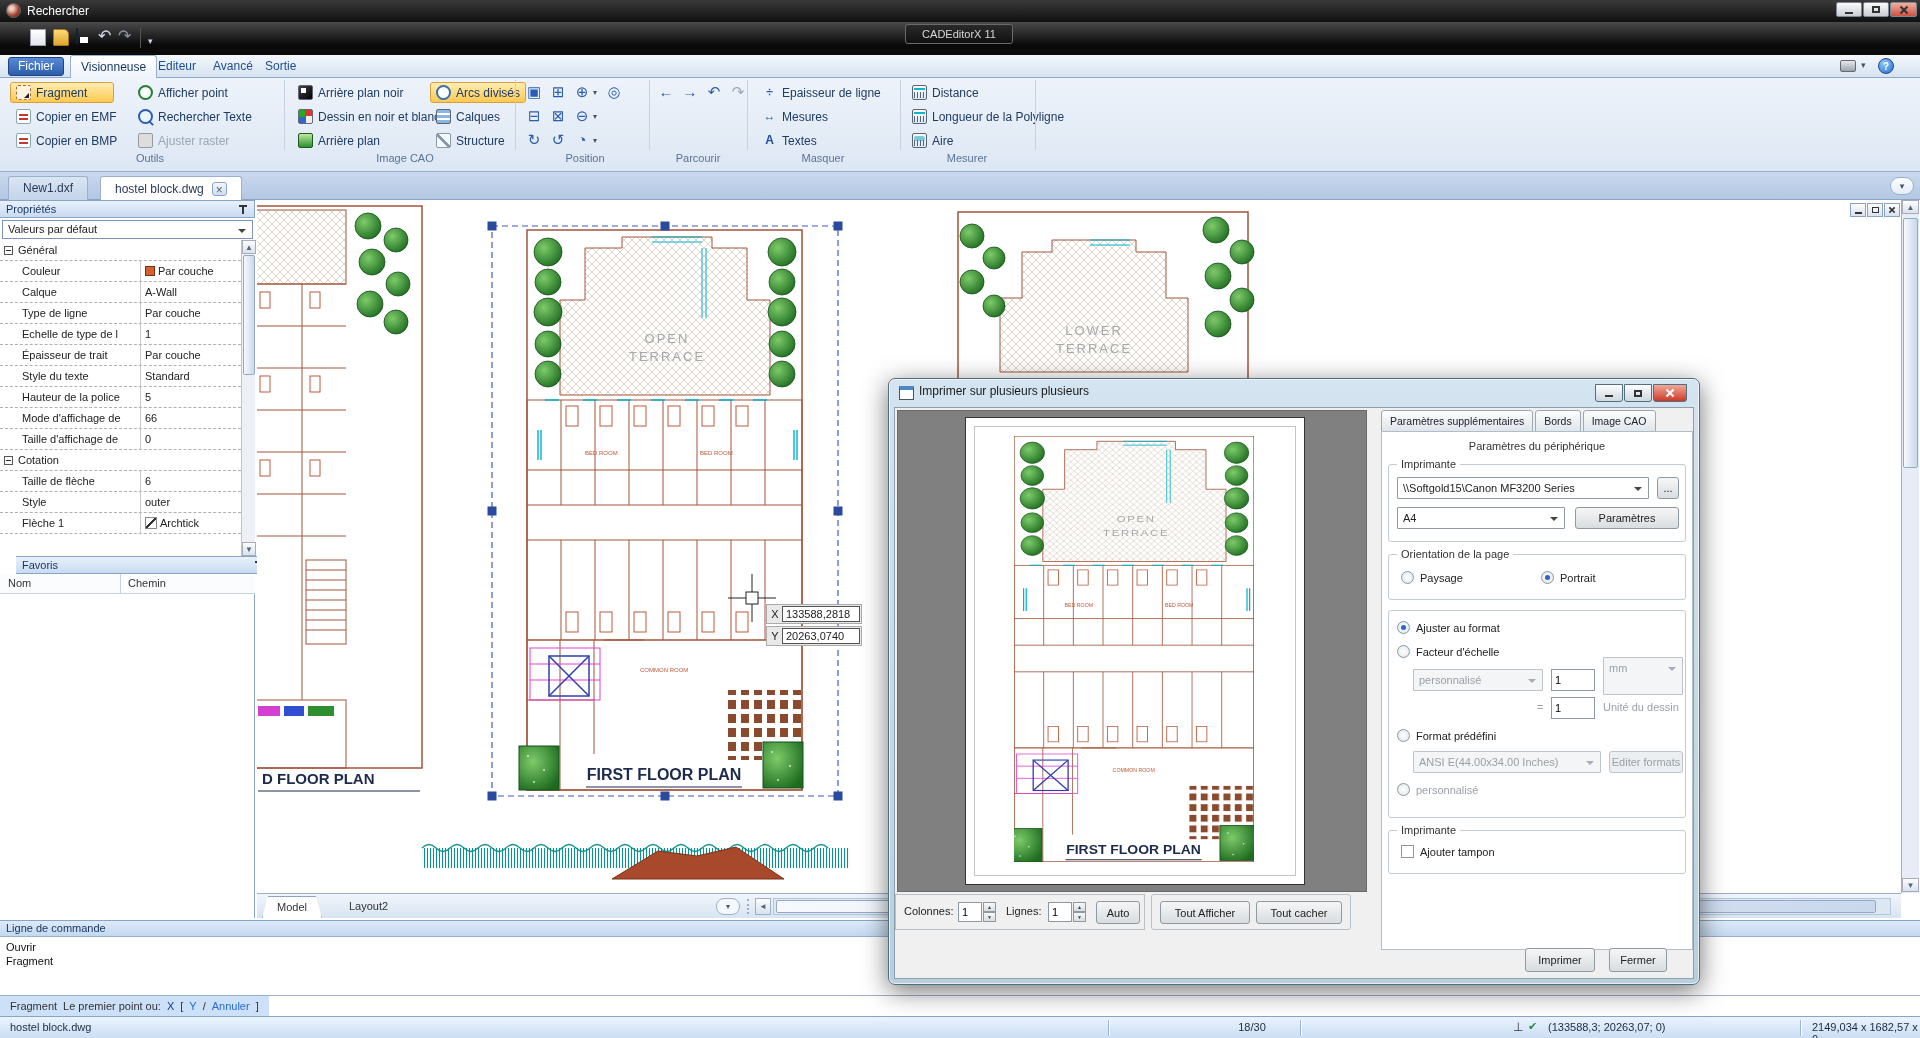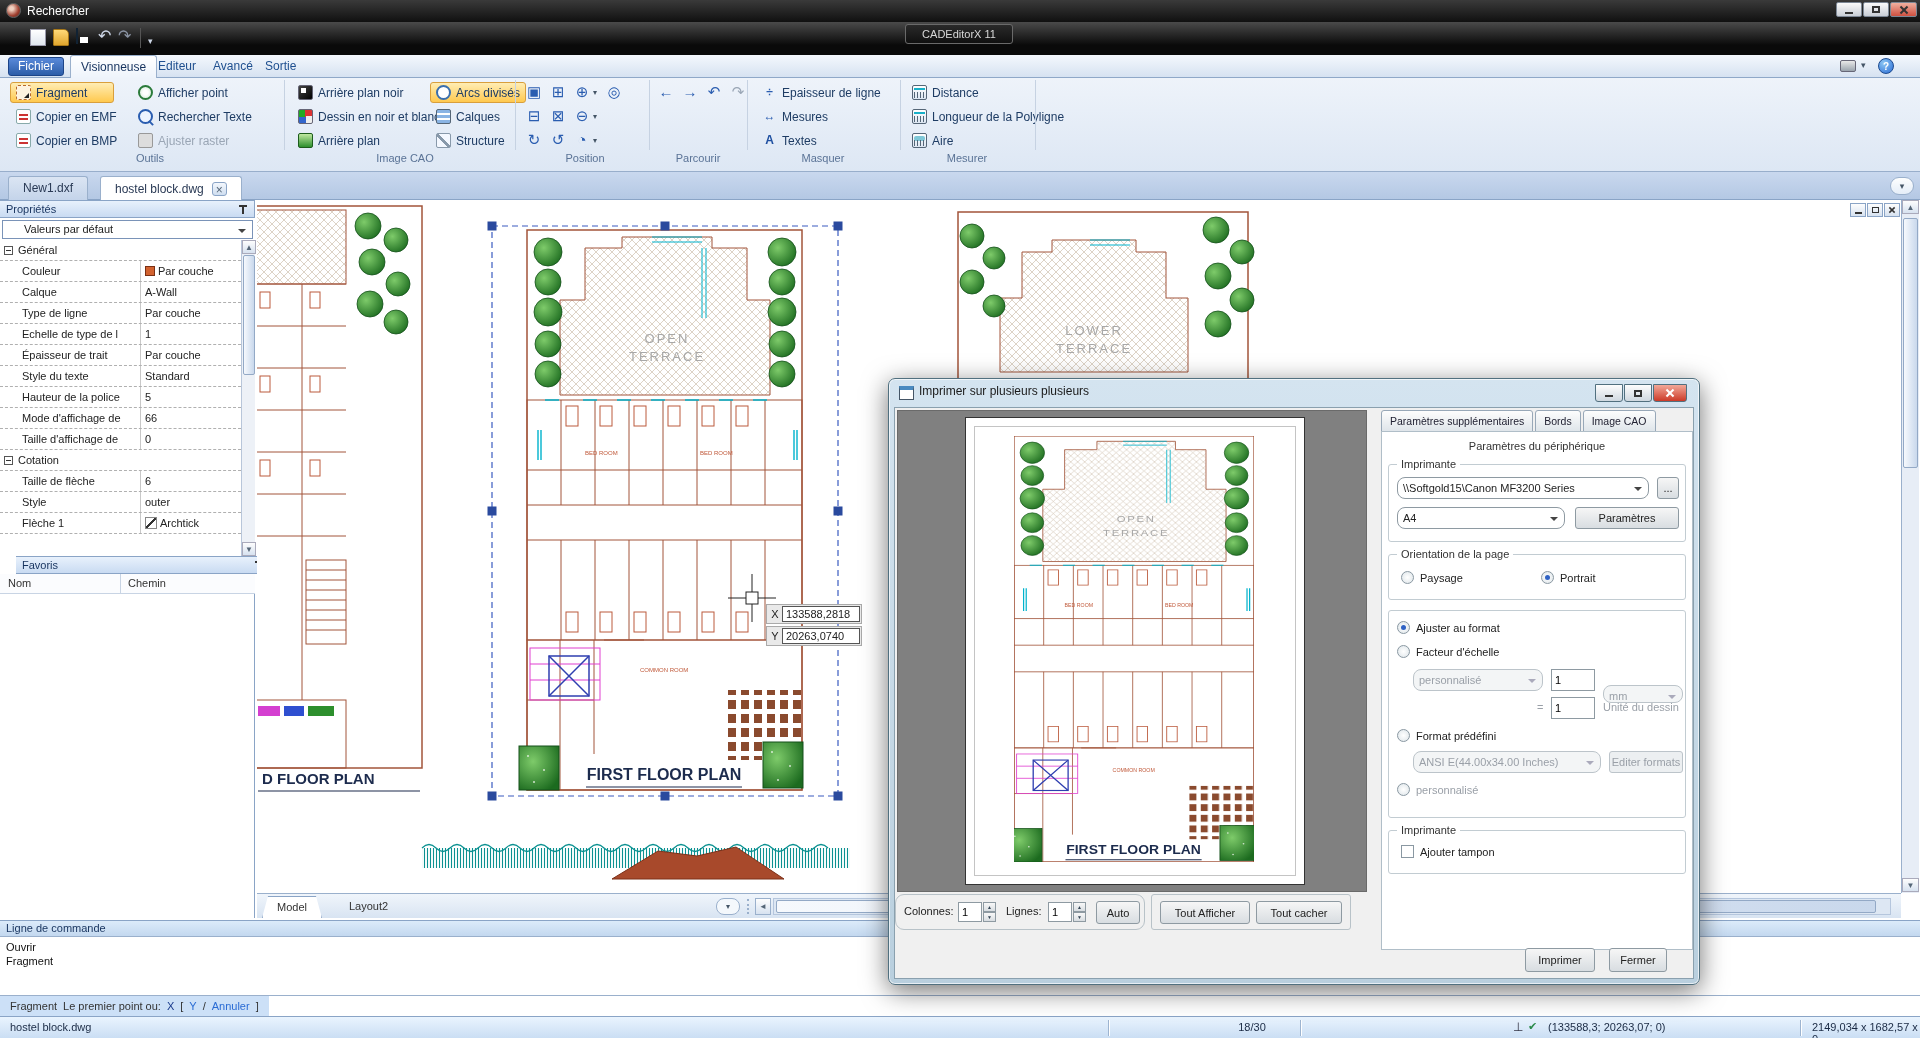--- a/index.html
+++ b/index.html
@@ -75,21 +75,21 @@
 .dtab{position:absolute;top:4px;height:24px;padding:0 14px;line-height:22px;font-size:12px;color:#2a3a55;background:linear-gradient(#dbe5f3,#c4d4ea);border:1px solid #9ab0cc;border-bottom:none;border-radius:3px 3px 0 0}
 .dtab.active{background:#fff;display:flex;align-items:center;gap:8px}
 .tclose{width:15px;height:14px;border:1px solid #8aa4c6;border-radius:3px;background:linear-gradient(#f4f8fd,#cfdef0);position:relative}
 .tclose::before{content:"×";position:absolute;left:3px;top:-4px;font-size:12px;color:#567}
 .chevpill{left:1890px;top:177px;width:24px;height:18px;border:1px solid #9ab0cc;border-radius:9px;background:linear-gradient(#fdfefe,#e4edf8);color:#456;font-size:9px;text-align:center;line-height:16px}
 
 .phead{background:linear-gradient(#e8f1fc,#c9dbf2);border:1px solid #8aa4c6;border-left:none;font-size:11px;color:#17335e;line-height:16px;padding-left:6px}
 .pin{position:absolute;right:6px;top:4px;width:9px;height:9px}
 .pin::before{content:"";position:absolute;left:3px;top:0;width:2px;height:9px;background:#333}
 .pin::after{content:"";position:absolute;left:0;top:0;width:8px;height:2px;background:#333}
-.combo{background:#fff;border:1px solid #7a93b8;font-size:11px;line-height:17px;padding-left:21px;position:relative;white-space:nowrap;overflow:hidden}
+.combo{background:#fff;border:1px solid #7a93b8;font-size:11px;line-height:17px;padding-left:5px;position:relative;white-space:nowrap;overflow:hidden}
 .combo::after{content:"";position:absolute;right:6px;top:45%;border-left:4px solid transparent;border-right:4px solid transparent;border-top:4px solid #444}
 .prow{position:absolute;left:0;width:241px;height:21px;border-bottom:1px dashed #b0b0b0;font-size:11px}
 .prow::after{content:"";position:absolute;left:140px;top:0;bottom:0;width:1px;background:#c8c8c8}
 .prow.grp::after{display:none}
 .pname{position:absolute;left:22px;top:4px;width:116px;overflow:hidden;white-space:nowrap}
 .pval{position:absolute;left:145px;top:4px;width:92px;overflow:hidden;white-space:nowrap;display:flex;gap:3px;align-items:center}
 .gbox{position:absolute;left:4px;top:6px;width:9px;height:9px;border:1px solid #555;background:#fff}
 .gbox::before{content:"";position:absolute;left:1px;top:3px;width:5px;height:1px;background:#333}
 .grp .pname{left:18px;width:220px}
 .swatch{width:10px;height:10px;background:#d2622f;border:1px solid #7a3014;flex:0 0 10px}
@@ -130,21 +130,21 @@
 .dbtn.close{background:linear-gradient(#f2a898,#cc3a28)}
 .dlgbody{left:5px;top:28px;width:800px;height:572px;background:#f0f0f0;border:1px solid #8aa0ae}
 .pane{left:2px;top:2px;width:470px;height:482px;background:#808080;border:1px solid #6a6a6a}
 .page{left:67px;top:6px;width:340px;height:468px;background:#fff;border:1px solid #333}
 .pagemargin{left:8px;top:8px;right:8px;bottom:8px;border:1px solid #c4c4c4}
 .grpbox{position:absol ute;border:1px solid #c2ccd2;border-radius:3px}
 .grpbox{position:absolute}
 .grplab{position:absolute;top:-7px;left:8px;background:#fff;padding:0 4px;font-size:11px;color:#333}
 .wbtn{position:absolute;background:linear-gradient(#f6f6f6,#d8dde1);border:1px solid #8e9aa2;border-radius:3px;font-size:11px;color:#222;text-align:center;display:flex;align-items:center;justify-content:center}
 .wbtn.dis{color:#9aa0a8;background:#eceff1;border-color:#bcc4ca}
-.wcombo{position:absolute;background:#fff;border:1px solid #8e9aa2;border-radius:8px;font-size:11px;line-height:20px;padding-left:5px;overflow:hidden;white-space:nowrap}
+.wcombo{position:absolute;background:#fff;border:1px solid #8e9aa2;border-radius:1px;font-size:11px;line-height:20px;padding-left:5px;overflow:hidden;white-space:nowrap}
 .wcombo::after{content:"";position:absolute;right:6px;top:9px;border-left:4px solid transparent;border-right:4px solid transparent;border-top:4px solid #444}
 .wcombo.dis{color:#9aa0a8;background:#f3f5f6;border-color:#bcc4ca}
 .wcombo.dis::after{border-top-color:#aab}
 .radio{position:absolute;font-size:11px;color:#222;display:flex;align-items:center;gap:6px}
 .rc{width:13px;height:13px;border-radius:50%;border:1px solid #8a98a2;background:radial-gradient(#fff,#dde4e8);position:relative;flex:0 0 13px}
 .radio.sel .rc::after{content:"";position:absolute;left:3px;top:3px;width:5px;height:5px;border-radius:50%;background:#2f62c4}
 .radio.dis{color:#9aa0a8}
 .cb{width:13px;height:13px;border:1px solid #8a98a2;background:#fff;flex:0 0 13px}
 .din{position:absolute;border:1px solid #8e9aa2;font-size:11px;padding:2px 3px;font-family:"Liberation Sans",sans-serif;background:#fff}
 .spin{position:absolute;width:13px;height:20px;display:flex;flex-direction:column}
@@ -659,21 +659,21 @@
 
       <div class="abs pane">
         <div class="abs page">
           <div class="abs pagemargin"></div>
           <svg width="240" height="426" viewBox="527 230 275 560" preserveAspectRatio="none" style="position:absolute;left:48px;top:18px">
             <use href="#plan"></use>
           </svg>
         </div>
       </div>
 
-      <div class="grpbox" style="left:0;top:486px;width:250px;height:36px;border:1px solid #b8c2c8;border-radius:9px">
+      <div class="grpbox" style="left:0;top:486px;width:250px;height:36px;border:1px solid #b8c2c8;border-radius:0">
         <span class="slabel" style="left:8px;top:10px">Colonnes:</span>
         <input class="din" style="left: 62px; top: 7px; width: 24px; height: 20px;" value="1">
         <span class="spin" style="left:87px;top:7px">
             <span>▲</span>
             <span>▼</span>
           </span>
         <span class="slabel" style="left:110px;top:10px">Lignes:</span>
         <input class="din" style="left: 152px; top: 7px; width: 24px; height: 20px;" value="1">
         <span class="spin" style="left:177px;top:7px">
             <span>▲</span>
@@ -719,21 +719,21 @@
             <div class="radio sel" style="left:8px;top:10px">
                 <span class="rc"></span>
                 <span>Ajuster au format</span>
               </div>
             <div class="radio" style="left:8px;top:34px">
                 <span class="rc"></span>
                 <span>Facteur d'échelle</span>
               </div>
             <div class="wcombo dis" style="left:24px;top:58px;width:130px;height:22px"><span>personnalisé</span></div>
             <input class="din" style="left: 162px; top: 58px; width: 44px; height: 22px;" value="1">
-            <div class="wcombo dis" style="left:214px;top:74px;width:80px;height:18px"><span>mm</span></div>
+            <div class="wcombo dis" style="left:214px;top:46px;width:80px;height:38px"><span>mm</span></div>
             <span class="slabel gray" style="left:148px;top:90px">=</span>
             <input class="din" style="left: 162px; top: 86px; width: 44px; height: 22px;" value="1">
             <span class="slabel gray" style="left:214px;top:90px">Unité du dessin</span>
             <div class="radio" style="left:8px;top:118px">
                 <span class="rc"></span>
                 <span>Format prédéfini</span>
               </div>
             <div class="wcombo dis" style="left:24px;top:140px;width:188px;height:22px"><span>ANSI E(44.00x34.00 Inches)</span></div>
             <div class="wbtn dis" style="left:220px;top:140px;width:74px;height:22px">Editer formats</div>
             <div class="radio dis" style="left:8px;top:172px">

